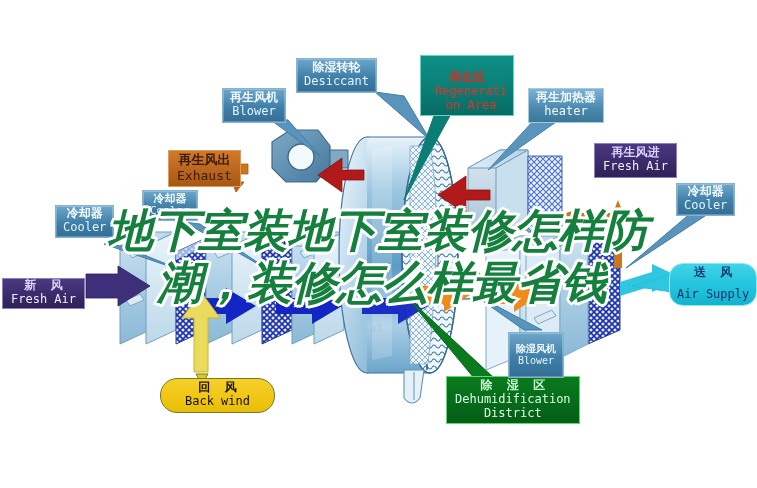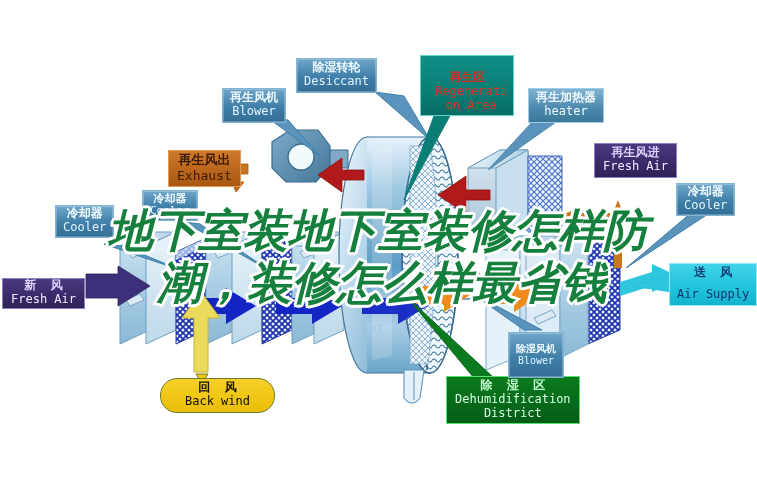--- a/index.html
+++ b/index.html
@@ -426,21 +426,21 @@
     <span class="cn spread">除   湿   区</span>
     <span class="en">Dehumidification</span>
     <span class="en">District</span>
   </div>
 
   <div class="label-box lb-blue" style="left:508px; top:332px; padding:11px 7px; font-size:10px;">
     <span class="cn">除湿风机</span>
     <span class="en">Blower</span>
   </div>
 
-  <div class="label-box lb-cyan" style="left:669px; top:263px; padding:3px 7px; font-size:12px;">
+  <div class="label-box lb-cyan" style="left:669px; top:263px; padding:3px 7px; font-size:12px;border-radius:14px;">
     <span class="cn spread">送    风</span>
     <span class="en">Air Supply</span>
   </div>
 
   <div id="watermark">
     <span class="wm-line l1">地下室装地下室装修怎样防</span>
     <span class="wm-line l2">潮，装修怎么样最省钱</span>
   </div>
 
 </div>

